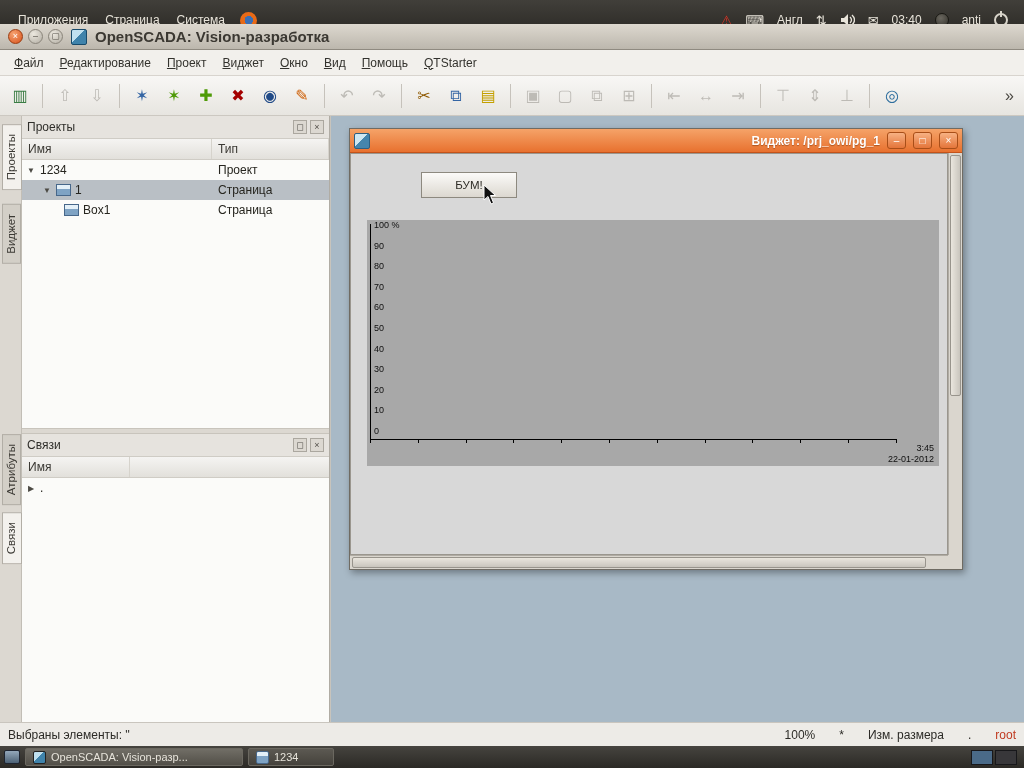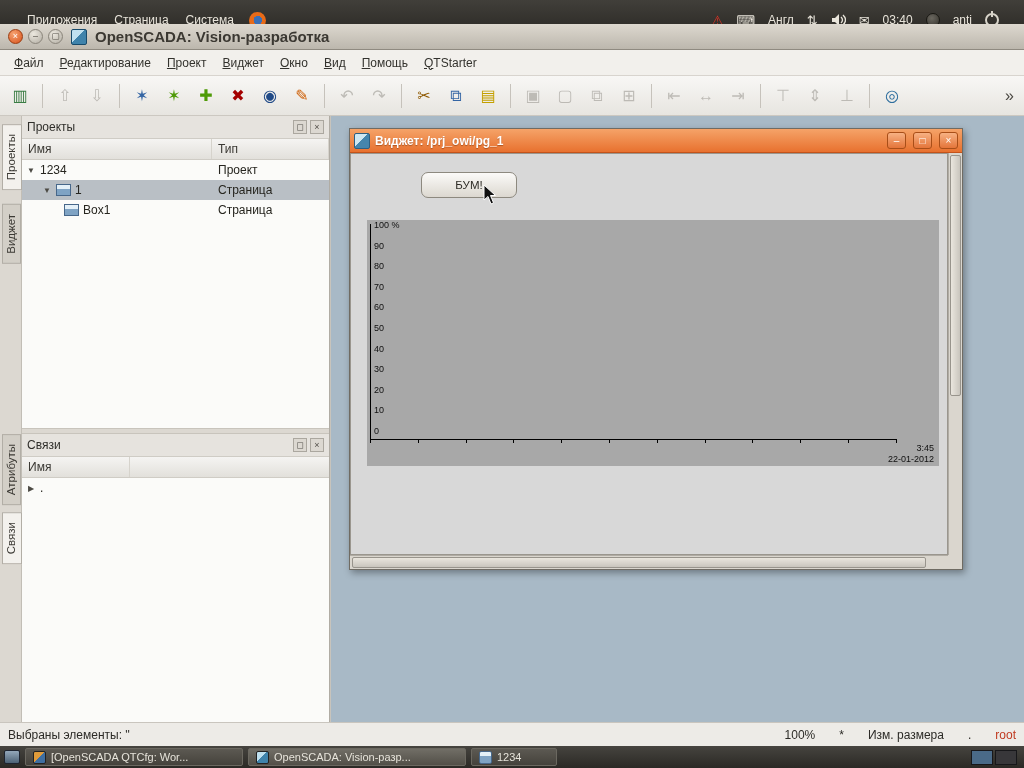--- a/index.html
+++ b/index.html
@@ -2,21 +2,21 @@
 <html style="--accent: #e8712f; --accent-dark: #c4531a; --selection: #b9bfc5; --mdi: #a8b9c6; --canvas: #d8d8d8; --chart: #a8a8a8; --root-user: #c03a20;"><head>
 <meta charset="utf-8">
 <style>
   *{box-sizing:border-box;margin:0;padding:0}
   body{width:1024px;height:768px;position:relative;overflow:hidden;
        font-family:"Liberation Sans","DejaVu Sans",sans-serif;background:#c8c4bc;font-size:12px}
 
   
   .gpanel{position:absolute;top:0;left:0;right:0;height:40px;
           background:linear-gradient(#413f3a,#272521);color:#e8e4da;
-          display:flex;align-items:center;justify-content:space-between;padding:0 25px}
+          display:flex;align-items:center;justify-content:space-between;padding:0 16px}
   .gp-left,.gp-right{display:flex;align-items:center;gap:13px}
   .gp-menu{padding:2px 2px;cursor:default}
   .ff{width:17px;height:17px;border-radius:50%;
       background:radial-gradient(circle at 52% 48%,#3b6fb5 0 34%,#e86a17 35% 72%,#f7a03a 73%)}
   .warn{color:#e23324;font-size:13px}
   .tray-g{font-size:13px;color:#e8e4da}
   .usr-ico{width:14px;height:14px;border-radius:50%;background:radial-gradient(circle at 40% 35%,#6a675f,#34322c);border:1px solid #191813}
   .pwr{width:14px;height:14px;border-radius:50%;border:2px solid #d8d4ca;position:relative}
   .pwr::after{content:"";position:absolute;left:4px;top:-4px;width:2px;height:6px;background:#d8d4ca}
 
@@ -88,36 +88,36 @@
   
   .mdi{position:absolute;left:331px;top:116px;right:0;bottom:46px;background:var(--mdi,#a8b9c6)}
   .iwin{position:absolute;left:18px;top:12px;width:614px;height:442px;
         background:#d7d3cb;border:1px solid #6f6b63;box-shadow:2px 3px 7px rgba(0,0,0,.35);
         display:flex;flex-direction:column}
   .iw-title{height:24px;background:linear-gradient(#f5a368,var(--accent,#e8712f));
             border-bottom:1px solid var(--accent-dark,#c4531a);
             display:flex;align-items:center;padding:0 4px;gap:5px}
   .iw-ico{width:16px;height:16px;border-radius:2px;border:1px solid #2d5f82;
           background:linear-gradient(135deg,#cfe7f2 0 45%,#4585ad 45%)}
-  .iw-text{flex:1;text-align:left;color:#fff;font-weight:bold;font-size:12px;
+  .iw-text{flex:1;text-align:right;color:#fff;font-weight:bold;font-size:12px;
            text-shadow:0 1px 1px rgba(120,50,10,.55)}
   .iw-btn{width:19px;height:17px;border:1px solid #a84e18;border-radius:3px;margin-left:2px;
           background:linear-gradient(#f7b183,#e4753a);color:#fff;font-size:10px;line-height:15px;text-align:center}
   .iw-body{flex:1;display:grid;grid-template-columns:1fr 14px;grid-template-rows:1fr 14px}
   .canvas{position:relative;background:var(--canvas,#d8d8d8);border:1px solid #9a968e;overflow:hidden}
   .vscroll{background:#dad6ce;border-left:1px solid #b0aca4;position:relative}
   .vhandle{position:absolute;left:1px;right:1px;top:2px;height:60%;
            background:linear-gradient(90deg,#eae6de,#c9c5bd);border:1px solid #98948c;border-radius:2px}
   .hscroll{background:#dad6ce;border-top:1px solid #b0aca4;position:relative}
   .hhandle{position:absolute;top:1px;bottom:1px;left:2px;width:96%;
            background:linear-gradient(#eae6de,#c9c5bd);border:1px solid #98948c;border-radius:2px}
   .corner{background:#dad6ce}
 
   .boom-btn{position:absolute;left:70px;top:18px;width:96px;height:26px;
-            background:linear-gradient(#fbfaf8,#dcd8d0);border:1px solid #8d897f;border-radius:7px;
+            background:linear-gradient(#fbfaf8,#dcd8d0);border:1px solid #8d897f;border-radius:0;
             font-size:11.5px;color:#2e2c27;display:flex;align-items:center;justify-content:center}
   .cursor{position:absolute;left:132px;top:30px}
 
   .chart{position:absolute;left:16px;top:66px;width:572px;height:246px;
          background:var(--chart,#a8a8a8);font-size:9px;color:#101010}
   .yaxis{position:absolute;left:3px;top:4px;width:1px;height:216px;background:#000}
   .xaxis{position:absolute;left:3px;top:219px;width:526px;height:1px;background:#000}
   .xticks{position:absolute;left:3px;top:219px;width:527px;height:4px;
           background:repeating-linear-gradient(90deg,#000 0 1px,transparent 1px 47.8px)}
   .ylabels{position:absolute;left:7px;top:0;height:216px;display:flex;flex-direction:column;justify-content:space-between}
@@ -405,24 +405,20 @@
       <span>100%</span>
       <span>*</span>
       <span>Изм. размера</span>
       <span>.</span>
       <span class="sb-user">root</span>
     </div>
   </div>
 
   <div class="taskbar">
     <span class="tk-ico"></span>
-    <div class="tk-btn">
-      <span class="tk-appico ic-qtcfg"></span>
-      <span>[OpenSCADA QTCfg: Wor...</span>
-    </div>
     <div class="tk-btn active">
       <span class="tk-appico ic-vision"></span>
       <span>OpenSCADA: Vision-разр...</span>
     </div>
     <div class="tk-btn small">
       <span class="tk-appico ic-page"></span>
       <span>1234</span>
     </div>
     <div class="wsw">
       <span class="ws"></span>

